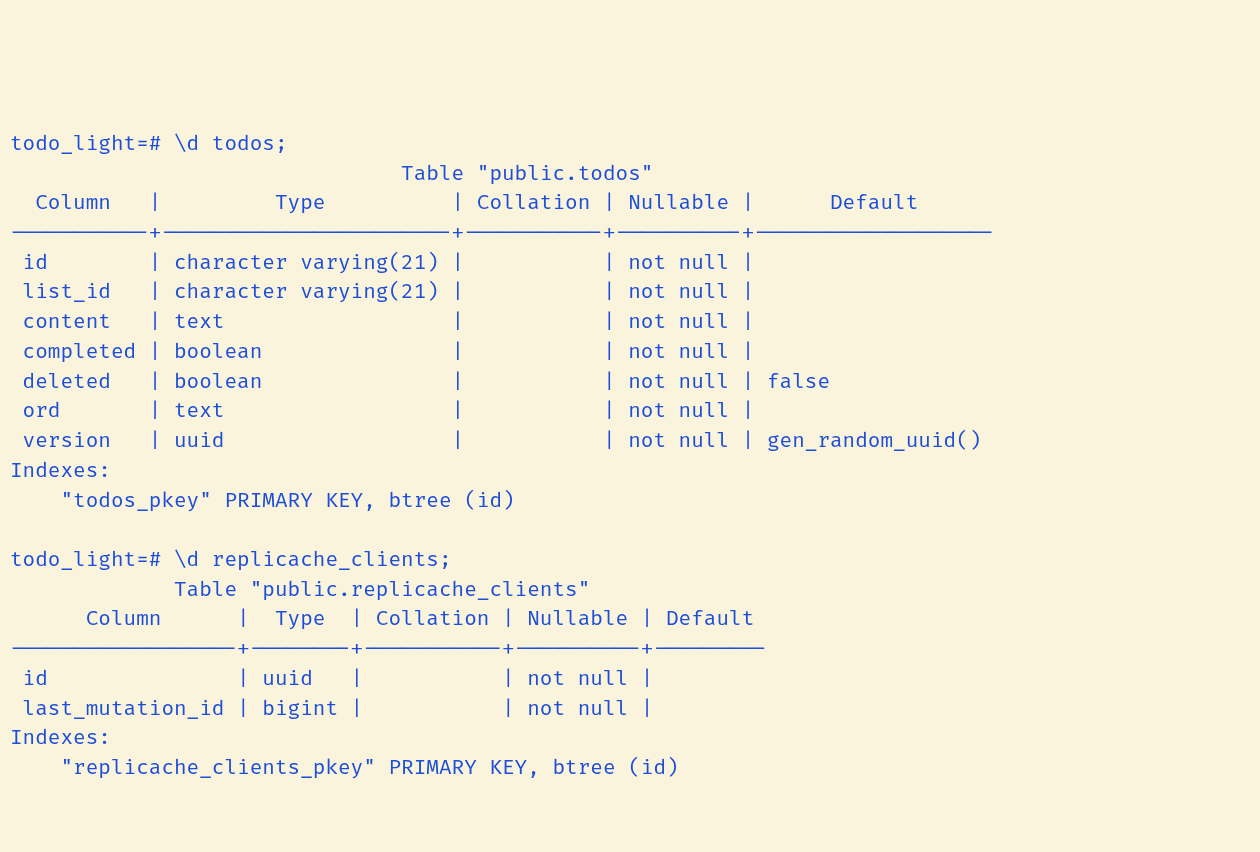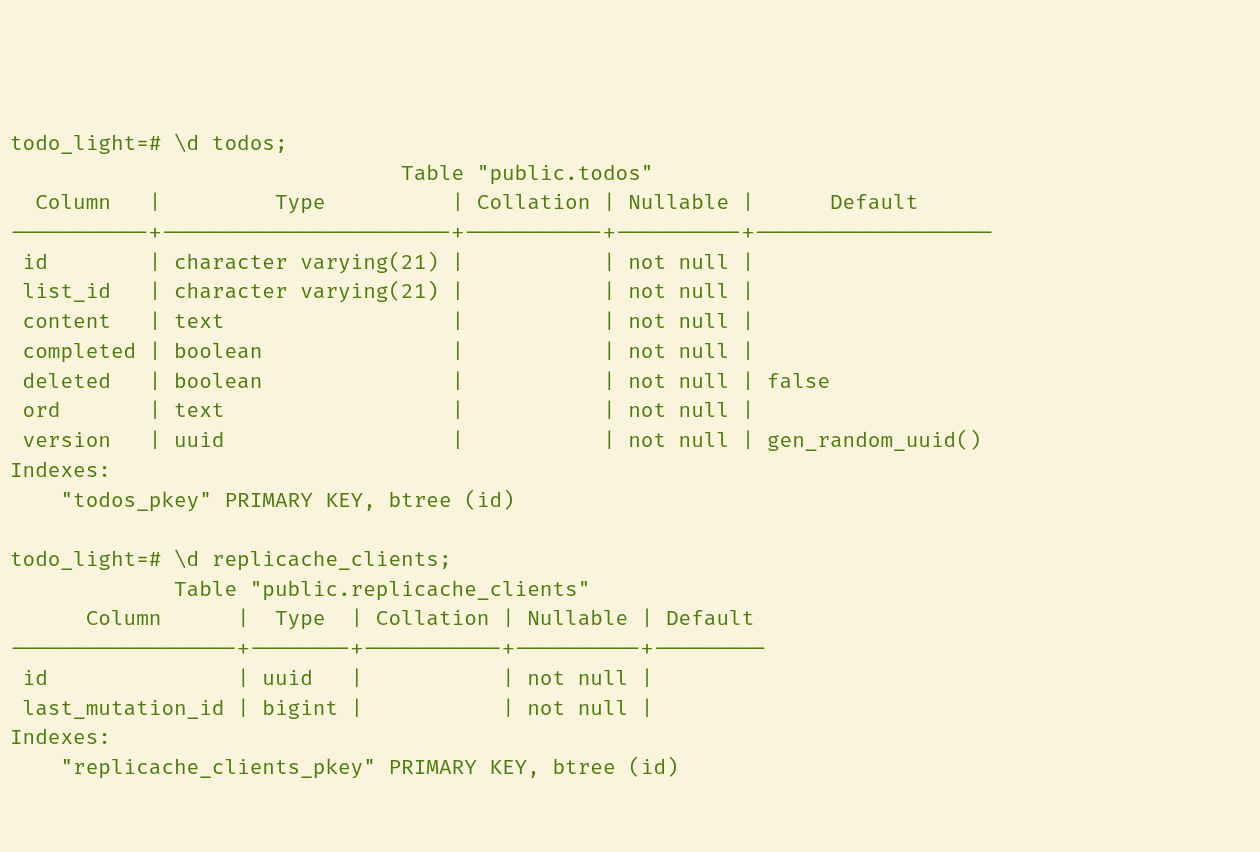--- a/index.html
+++ b/index.html
@@ -7,21 +7,21 @@
       padding: 10px;
       background-color: #faf4dd;
       font-family: 'Fira Code', 'Consolas', 'Monaco', monospace;
       font-size: 20.5px;
       line-height: 1.45;
       color: #6a6a6a;
       white-space: pre;
       overflow-x: auto;
     }
     .terminal-output {
-      color: #4d7c0f;
+      color: #1d4ed8;
     }
   </style>
 </head>
 <body>
 
 
 
 <div class="terminal-output"><span>todo_light=# \d todos;</span>
 <span>                               Table "public.todos"</span>
 <span>  Column   |         Type          | Collation | Nullable |      Default</span>

